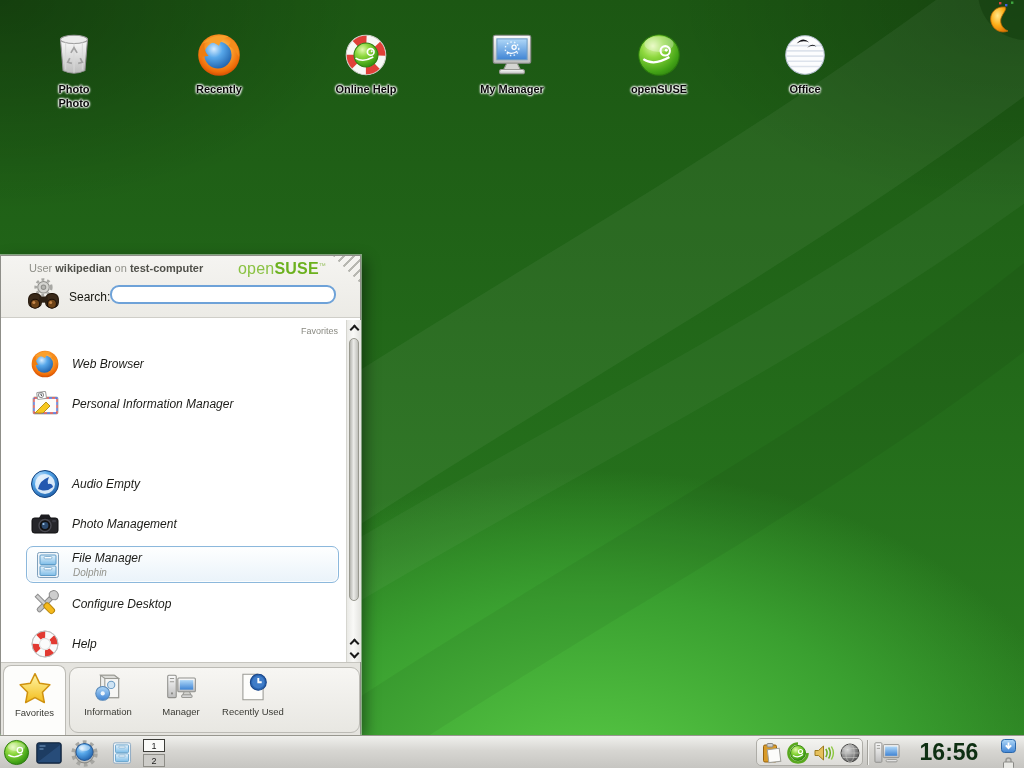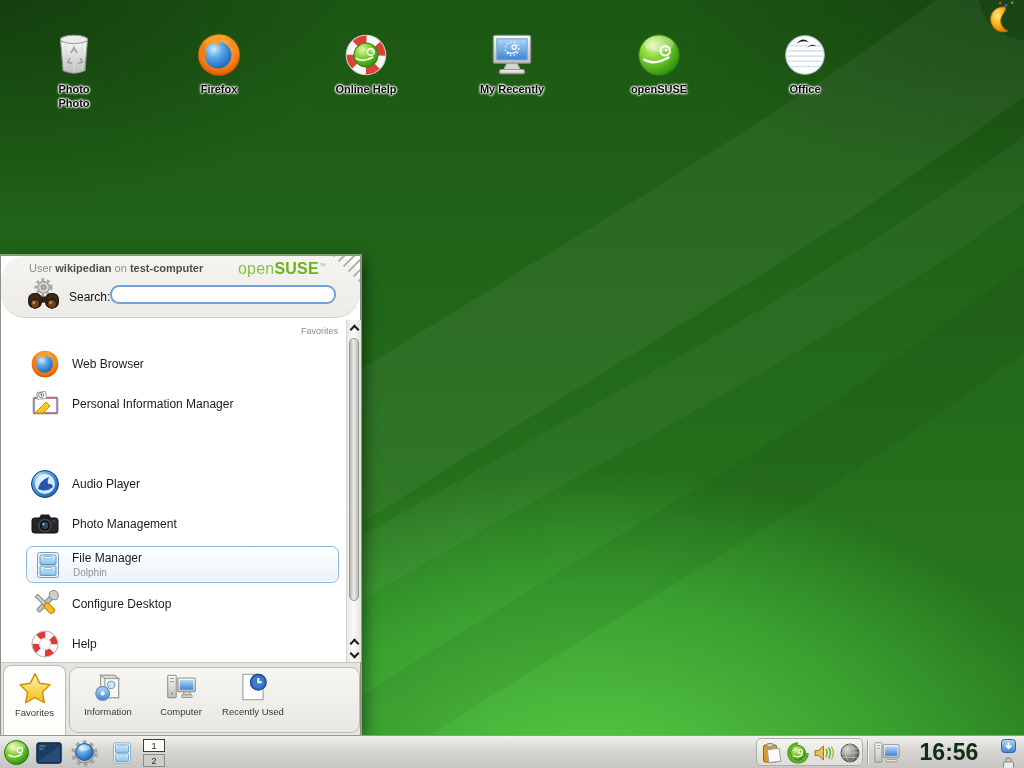--- a/index.html
+++ b/index.html
@@ -30,21 +30,21 @@
   .cashew { position:absolute; top:0; right:0; width:56px; height:46px; }
 
   
   .kickoff {
     position:absolute; left:0; top:255px; width:361px; height:479px; background:#fff;
     border:1px solid #8f8f89;
     box-shadow:0 0 0 1px rgba(255,255,255,.45), 4px 5px 14px rgba(0,0,0,.45);
   }
   .ko-header {
     position:absolute; left:0; top:0; width:100%; height:62px;
-    background:linear-gradient(#f5f4f1, #ecebe6); border-bottom:1px solid #cfcec8;border-radius:25px;
+    background:linear-gradient(#f5f4f1, #ecebe6); border-bottom:1px solid #cfcec8;
   }
   .user-line { position:absolute; left:28px; top:6px; font-size:11px; color:#8f8f88; }
   .user-line b { color:#50504a; }
   .brand { position:absolute; right:34px; top:4px; font-size:16px; letter-spacing:.2px; }
   .brand .op { color:#8ac243; font-weight:400;margin-left:9px; }
   .brand .su { color:#6cb11e; font-weight:bold; }
   .brand sup { font-size:7px; color:#9ec46a; }
   .hatch {
     position:absolute; right:0; top:0; width:27px; height:27px;
     background:repeating-linear-gradient(135deg, #b7b7b1 0 2px, rgba(0,0,0,0) 2px 7px);
@@ -53,21 +53,21 @@
   .search-ic { position:absolute; left:23px; top:21px; width:39px; height:39px; }
   .search-lbl { position:absolute; left:68px; top:34px; font-size:12px; color:#15150f; }
   .search-input {
     position:absolute; left:109px; top:29px; width:226px; height:19px;
     border:2px solid #6ea2d8; border-radius:9px; background:#fff; outline:none;
     padding:0 7px; font-size:12px; font-family:"Liberation Sans",sans-serif;
   }
 
   .sect-lbl { position:absolute; right:22px; top:70px; font-size:9px; color:#8a8a82; }
 
-  .ko-item { position:absolute; left:2px; width:340px; height:40px; cursor:default; }
+  .ko-item { position:absolute; left:2px; width:340px; height:40px; cursor:default;font-style:italic; }
   .ko-item .ico32 { position:absolute; left:26px; top:4px; width:32px; height:32px; }
   .ico32 svg { width:100%; height:100%; }
   .ko-item .ilbl { position:absolute; left:69px; top:13px; font-size:12px; color:#1c1c18; }
   .ko-item.selected {
     left:25px; width:313px; height:37px;
     border:1px solid #8cb8dc; border-radius:7px;
     background:linear-gradient(#feffff, #eaf3fa);
     box-shadow:inset 0 0 0 1px #fbfdfe;
     padding-left:36px;
   }
@@ -225,21 +225,21 @@
   <div class="dicon" style="left:164px">
     <div class="ic">
       <svg viewBox="0 0 48 48">
         <circle cx="24" cy="24" r="20" fill="url(#gFxO)"></circle>
         <circle cx="23" cy="24" r="13" fill="url(#gBlue)"></circle>
         <path d="M8 13 Q18 3 33 6 Q26 9 24 15 Q17 10 8 13 Z" fill="#f9a02c"></path>
         <path d="M5 27 Q4 18 10 12 Q9 20 14 25 Q9 25 5 27 Z" fill="#ef7d10"></path>
         <path d="M36 9 Q44 15 43 26 Q40 18 33 15 Q36 12 36 9 Z" fill="#f58d1c"></path>
       </svg>
     </div>
-    <div class="lbl">Firefox</div>
+    <div class="lbl">Recently</div>
   </div>
 
   <div class="dicon" style="left:311px">
     <div class="ic">
       <svg viewBox="0 0 48 48">
         <circle cx="24" cy="24" r="19" fill="#f8f8f6" stroke="#d0d0cc"></circle>
         <circle cx="24" cy="24" r="15" fill="none" stroke="#e04038" stroke-width="7" stroke-dasharray="11.8 11.8" transform="rotate(45 24 24)"></circle>
         <circle cx="24" cy="24" r="11.5" fill="url(#gGreen)" stroke="#2e7f12"></circle>
         <circle cx="28.5" cy="21" r="3.2" fill="none" stroke="#fff" stroke-width="1.6"></circle>
         <circle cx="29.5" cy="20.5" r="1" fill="#fff"></circle>
@@ -254,21 +254,21 @@
       <svg viewBox="0 0 48 48">
         <rect x="6" y="5" width="36" height="27" rx="2" fill="url(#gSilver)" stroke="#8a8a8a"></rect>
         <rect x="9.5" y="8.5" width="29" height="20" fill="url(#gScreen)" stroke="#6f9cc4"></rect>
         <circle cx="24" cy="18" r="6.5" fill="none" stroke="#e8f4ff" stroke-width="1.4" stroke-dasharray="1.4 2.2"></circle>
         <circle cx="26" cy="16.5" r="2" fill="none" stroke="#fff" stroke-width="1.2"></circle>
         <path d="M19 21 Q24 24 29 20.5" fill="none" stroke="#fff" stroke-width="1.2"></path>
         <path d="M19 32 h10 l3 6 h-16 Z" fill="#d5d5d2" stroke="#9a9a96"></path>
         <rect x="12" y="38" width="24" height="4" rx="2" fill="url(#gSilver)" stroke="#9a9a96"></rect>
       </svg>
     </div>
-    <div class="lbl">My Recently</div>
+    <div class="lbl">My Manager</div>
   </div>
 
   <div class="dicon" style="left:604px">
     <div class="ic">
       <svg viewBox="0 0 48 48">
         <circle cx="24" cy="24" r="19.5" fill="url(#gGreen)" stroke="#2a7a0e"></circle>
         <ellipse cx="24" cy="13.5" rx="14" ry="7.5" fill="#ffffff" opacity="0.3"></ellipse>
         <circle cx="30" cy="20" r="4.5" fill="none" stroke="#fff" stroke-width="2"></circle>
         <circle cx="31" cy="19.5" r="1.4" fill="#fff"></circle>
         <path d="M9 28 Q19 35 34 26" fill="none" stroke="#fff" stroke-width="2.2"></path>
@@ -358,21 +358,21 @@
 
 
     <div class="ko-item" style="top:208px">
       <div class="ico32">
         <svg viewBox="0 0 32 32">
           <circle cx="16" cy="16" r="13.5" fill="url(#gBlue)" stroke="#14417c"></circle>
           <circle cx="16" cy="16" r="10" fill="#e8f2fc" opacity=".9"></circle>
           <path d="M9 21 Q11 12 20 9 Q18 13 19 16 Q23 15 24 19 Q18 24 12 22 Z" fill="#2458b0"></path>
         </svg>
       </div>
-      <div class="ilbl">Audio Player</div>
+      <div class="ilbl">Audio Empty</div>
     </div>
 
     <div class="ko-item" style="top:248px">
       <div class="ico32">
         <svg viewBox="0 0 32 32">
           <rect x="3" y="10" width="26" height="15" rx="2.5" fill="#26262a" stroke="#0c0c0e"></rect>
           <path d="M10 10 l2 -3.5 h8 l2 3.5 Z" fill="#1c1c20"></path>
           <circle cx="16" cy="17.5" r="6" fill="#111" stroke="#4a4a52" stroke-width="1.4"></circle>
           <circle cx="16" cy="17.5" r="3.4" fill="#2c4a6e"></circle>
           <circle cx="14.5" cy="16" r="1.1" fill="#9ec6e8"></circle>
@@ -462,21 +462,21 @@
           <svg viewBox="0 0 32 32">
             <rect x="3.5" y="5" width="8" height="21" rx="1" fill="url(#gSilver)" stroke="#8f8f8b"></rect>
             <path d="M5.5 8 h4 M5.5 11 h4" stroke="#9a9a96"></path>
             <circle cx="7.5" cy="22" r="1" fill="#8a8a86"></circle>
             <rect x="13" y="7.5" width="16.5" height="13" rx="1" fill="url(#gSilver)" stroke="#8f8f8b"></rect>
             <rect x="15" y="9.5" width="12.5" height="9" fill="url(#gScreen)"></rect>
             <path d="M19 20.5 h5 l1.4 3 h-7.8 Z" fill="#d2d2ce" stroke="#9a9a96"></path>
             <rect x="16.5" y="23.5" width="10" height="2.4" rx="1.2" fill="url(#gSilver)" stroke="#9a9a96"></rect>
           </svg>
         </div>
-        <div class="tlbl">Computer</div>
+        <div class="tlbl">Manager</div>
       </div>
 
       <div class="tab" style="left:214px;width:76px">
         <div class="tic">
           <svg viewBox="0 0 32 32">
             <path d="M6.5 4 h13.5 l5.5 5.5 V28 H6.5 Z" fill="#fdfdfb" stroke="#9a9a94"></path>
             <path d="M20 4 l5.5 5.5 H20 Z" fill="#e2e2de" stroke="#9a9a94"></path>
             <circle cx="21" cy="11.5" r="7.5" fill="#2b66b2" stroke="#17458a"></circle>
             <circle cx="21" cy="11.5" r="5.8" fill="#3f7cc8"></circle>
             <path d="M21 7.5 v4 l3.2 0" stroke="#fff" stroke-width="1.8" fill="none"></path>

